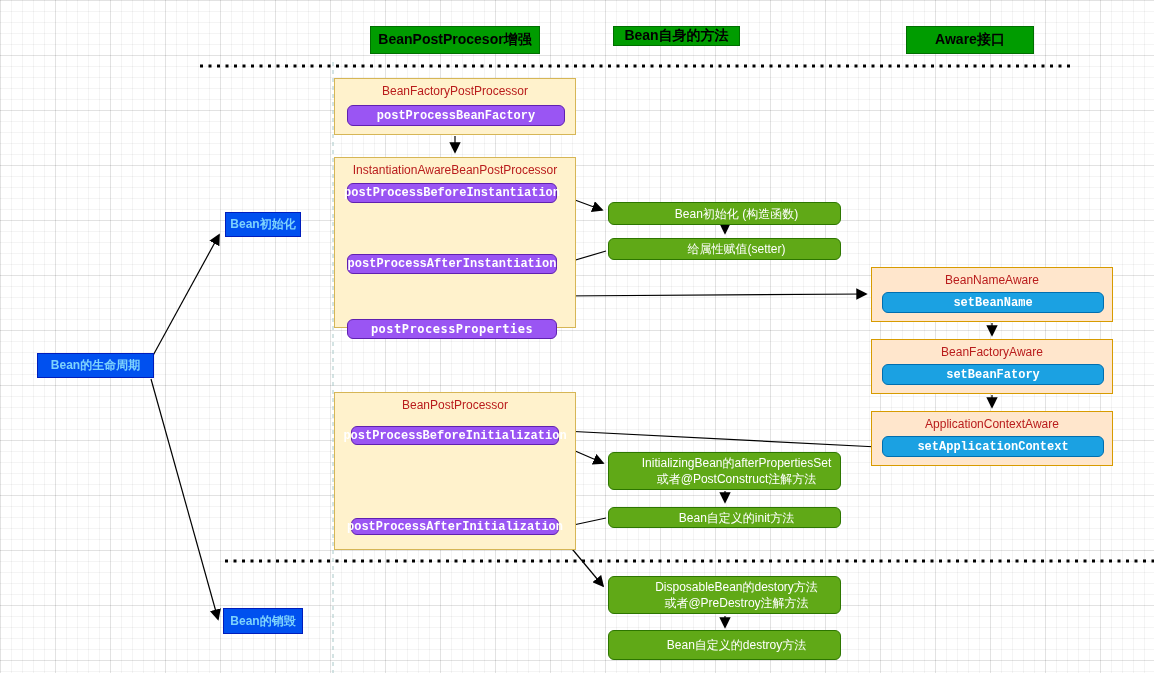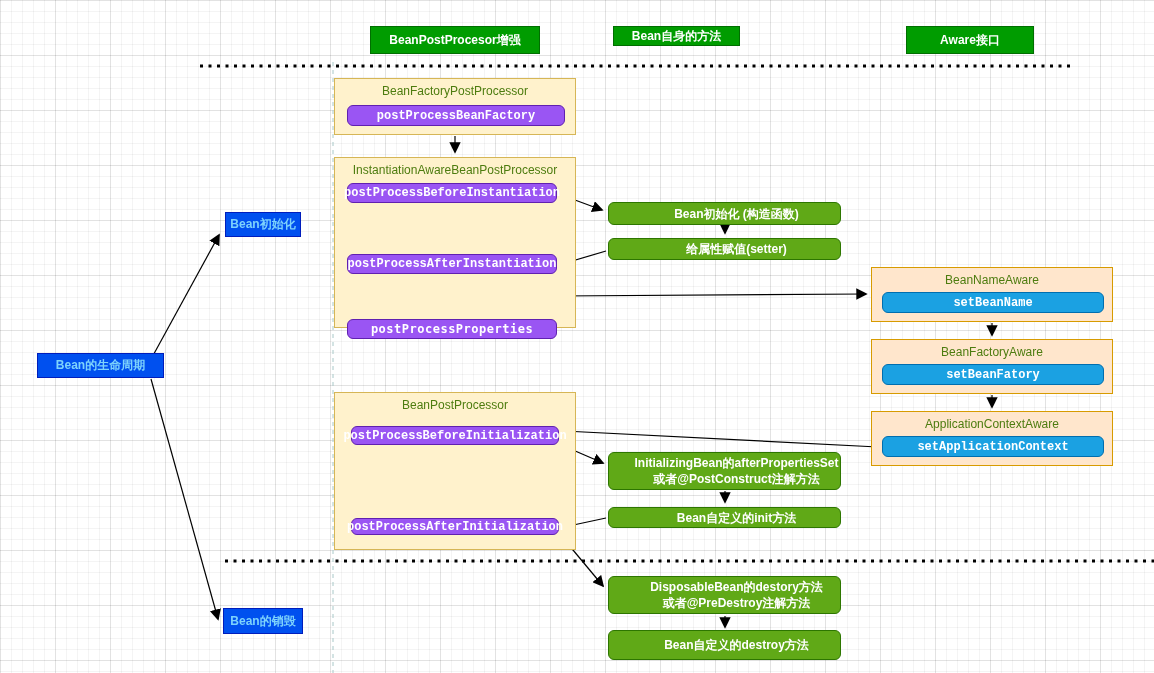--- a/index.html
+++ b/index.html
@@ -9,46 +9,46 @@
     background-color:#ffffff;
     background-image:
       linear-gradient(to right, rgba(0,0,0,0.075) 1px, transparent 1px),
       linear-gradient(to bottom, rgba(0,0,0,0.075) 1px, transparent 1px),
       linear-gradient(to right, rgba(0,0,0,0.045) 1px, transparent 1px),
       linear-gradient(to bottom, rgba(0,0,0,0.045) 1px, transparent 1px);
     background-size:55px 55px,55px 55px,11px 11px,11px 11px;
   }
   .abs{position:absolute;box-sizing:border-box;}
   .node-header{
-    background:#009c00;border:1px solid #006e00;color:#ffffff;
-    font-size:12px;font-weight:bold;display:flex;align-items:center;justify-content:center;
+    background:#009c00;border:1px solid #006e00;color:#000000;
+    font-size:14px;font-weight:bold;display:flex;align-items:center;justify-content:center;
     text-align:center;
   }
   .container-yellow{
     background:#fff2cc;border:1px solid #d6b656;
   }
   .container-orange{
     background:#ffe6cc;border:1px solid #d79b00;
   }
   .ctitle{
     position:absolute;top:5px;left:0;right:0;text-align:center;
-    color:#4d7c0f;font-size:12px;
+    color:#b91c1c;font-size:12px;
   }
   .btn{
     position:absolute;border-radius:6px;color:#fff;font-size:12px;font-weight:bold;
     display:flex;align-items:center;justify-content:center;text-align:center;
     box-sizing:border-box;
     font-family:Liberation Mono, monospace;
   }
   .btn-purple{background:#9a55f3;border:1px solid #6020b0;}
   .btn-blue{background:#1ba1e2;border:1px solid #006eaf;}
   .mono{font-family:"DejaVu Sans Mono",monospace;letter-spacing:0.5px;margin-top:32px;}
   .flow-green{
     background:#60a917;border:1px solid #2d7600;border-radius:6px;color:#fff;
-    font-size:12px;font-weight:bold;display:flex;flex-direction:column;
+    font-size:12px;font-weight:normal;display:flex;flex-direction:column;
     align-items:center;justify-content:center;text-align:center;line-height:16px;
     box-sizing:border-box;
     padding-left:24px;
   }
   .blue-node{
     background:#0050ef;border:1px solid #001dbc;color:#7dd3fc;
     font-size:12px;font-weight:bold;display:flex;align-items:center;justify-content:center;
     text-align:center;box-sizing:border-box;
   }
   svg.overlay{position:absolute;left:0;top:0;pointer-events:none;}
@@ -142,21 +142,21 @@
   </div>
   <div class="abs container-orange" style="left:871px;top:339px;width:242px;height:55px">
     <div class="ctitle">BeanFactoryAware</div>
     <div class="btn btn-blue" style="left:10px;top:24px;width:222px;height:21px">setBeanFatory</div>
   </div>
   <div class="abs container-orange" style="left:871px;top:411px;width:242px;height:55px">
     <div class="ctitle">ApplicationContextAware</div>
     <div class="btn btn-blue" style="left:10px;top:24px;width:222px;height:21px">setApplicationContext</div>
   </div>
 
-  <div class="abs blue-node" style="left:37px;top:353px;width:127px;height:25px">
+  <div class="abs blue-node" style="left:37px;top:353px;width:117px;height:25px">
     <span>Bean的生命周期</span>
   </div>
   <div class="abs blue-node" style="left:225px;top:212px;width:76px;height:25px">
     <span>Bean初始化</span>
   </div>
   <div class="abs blue-node" style="left:223px;top:608px;width:80px;height:26px">
     <span>Bean的销毁</span>
   </div>
 
 </div>

